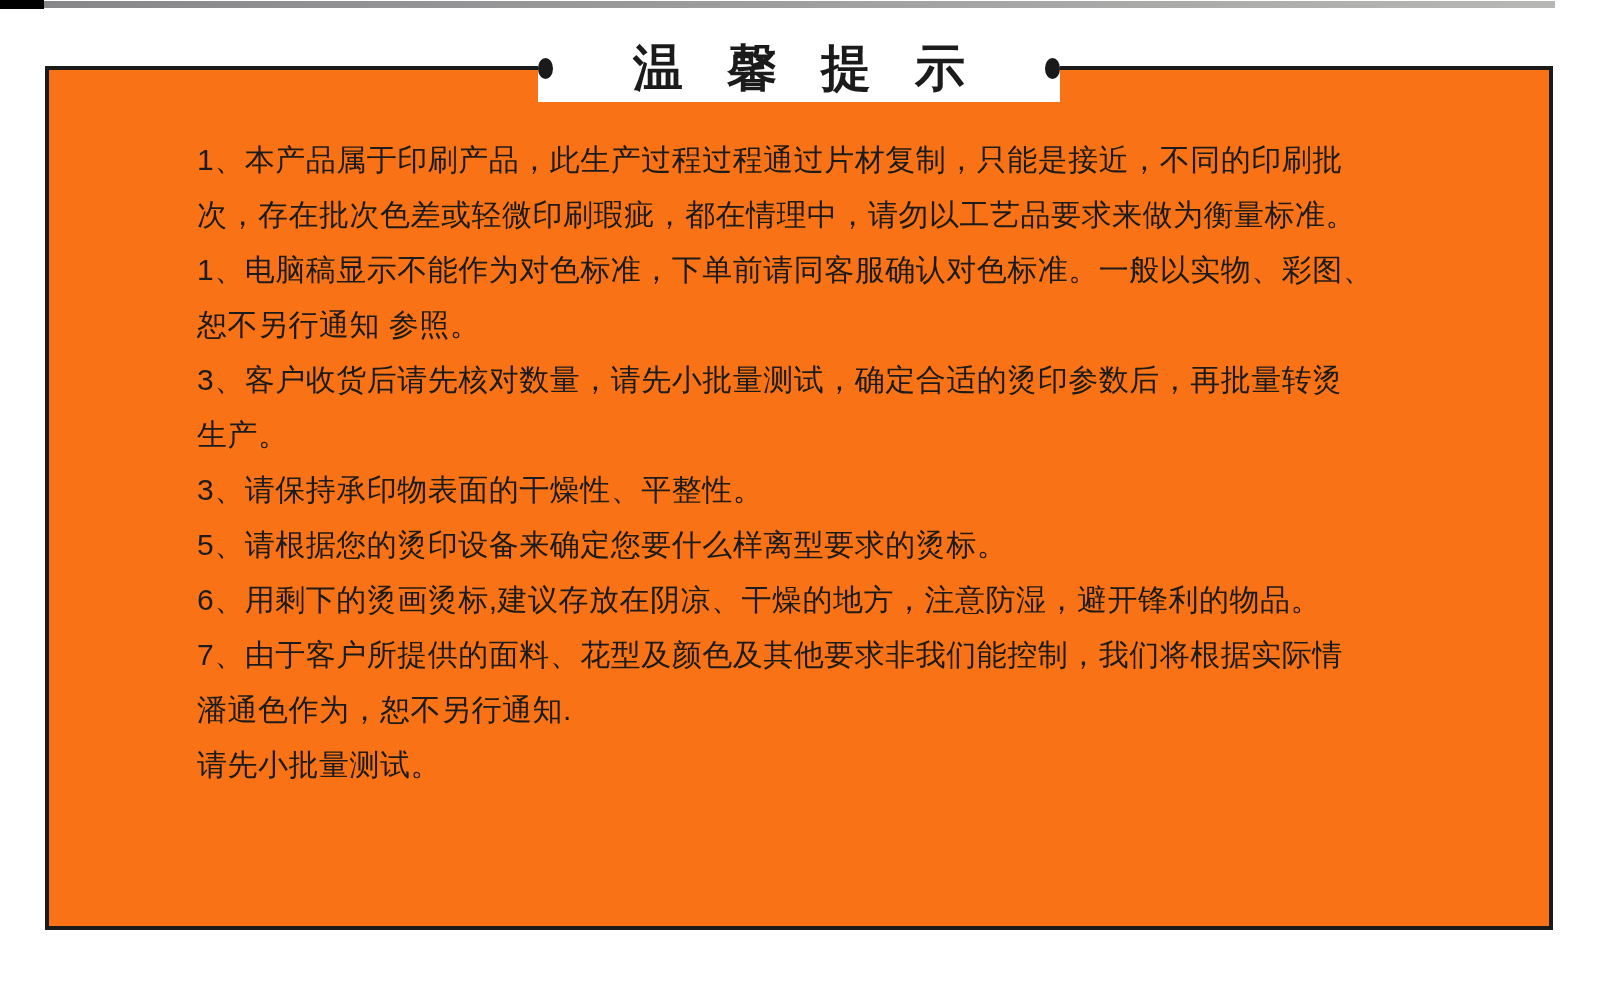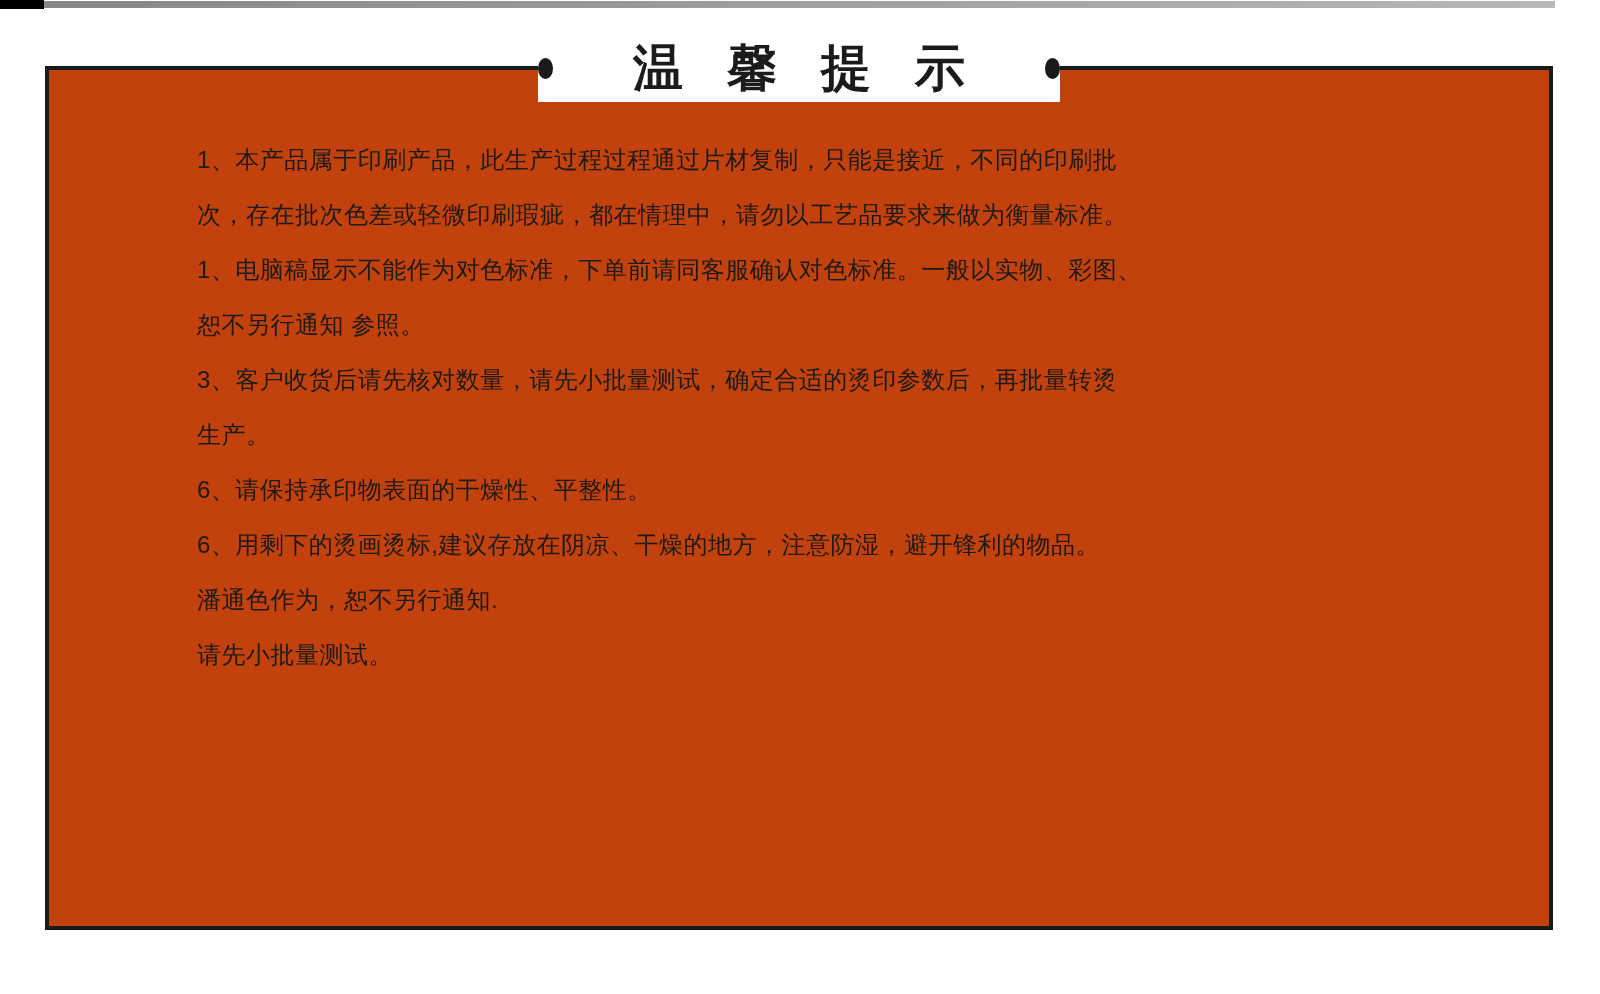--- a/index.html
+++ b/index.html
@@ -18,21 +18,21 @@
     overflow:hidden;
     font-family:"Liberation Sans","DejaVu Sans",sans-serif;
     color:var(--text);
   }
   .top-bar{position:absolute;top:0;left:0;width:1600px;height:10px;}
   .top-bar-black{position:absolute;left:0;top:0;width:44px;height:9px;background:var(--barBlack);}
   .top-bar-gray{position:absolute;left:44px;top:1px;width:1511px;height:7px;
     background:linear-gradient(to right,var(--grayStart),var(--grayEnd));}
   .frame{
     position:absolute;left:45px;top:66px;width:1508px;height:864px;
-    border:4px solid var(--border);background:#c2410c;
+    border:4px solid var(--border);background:#f97316;
   }
   .title-row{
     position:absolute;top:-2px;left:50%;
     transform:translate(-50%,-50%);
     width:522px;height:68px;
     background:#ffffff;
     display:flex;align-items:center;justify-content:space-between;
   }
   .dot{width:15px;height:21px;border-radius:50%;background:var(--border);flex:0 0 auto;}
   .title{
@@ -44,21 +44,21 @@
     letter-spacing:44px;
     margin-right:-44px; 
     white-space:nowrap;
   }
   .body{
     position:absolute;left:0;top:0;width:100%;
     padding:62px 40px 0 148px;
   }
   .body p{
     margin:0;
-    font-size:24px;
+    font-size:30px;
     line-height:55px;
     height:55px;
     letter-spacing:0.5px;
     white-space:nowrap;
     font-weight:500;
   }
 </style>
 </head>
 <body>
 
@@ -74,18 +74,20 @@
     <span class="dot"></span>
   </div>
 
   <div class="body">
     <p>1、本产品属于印刷产品，此生产过程过程通过片材复制，只能是接近，不同的印刷批</p>
     <p>次，存在批次色差或轻微印刷瑕疵，都在情理中，请勿以工艺品要求来做为衡量标准。</p>
     <p>1、电脑稿显示不能作为对色标准，下单前请同客服确认对色标准。一般以实物、彩图、</p>
     <p>恕不另行通知 参照。</p>
     <p>3、客户收货后请先核对数量，请先小批量测试，确定合适的烫印参数后，再批量转烫</p>
     <p>生产。</p>
-    <p>6、请保持承印物表面的干燥性、平整性。</p>
+    <p>3、请保持承印物表面的干燥性、平整性。</p>
+    <p>5、请根据您的烫印设备来确定您要什么样离型要求的烫标。</p>
     <p>6、用剩下的烫画烫标,建议存放在阴凉、干燥的地方，注意防湿，避开锋利的物品。</p>
+    <p>7、由于客户所提供的面料、花型及颜色及其他要求非我们能控制，我们将根据实际情</p>
     <p>潘通色作为，恕不另行通知.</p>
     <p>请先小批量测试。</p>
   </div>
 </div>
 
 </body></html>

